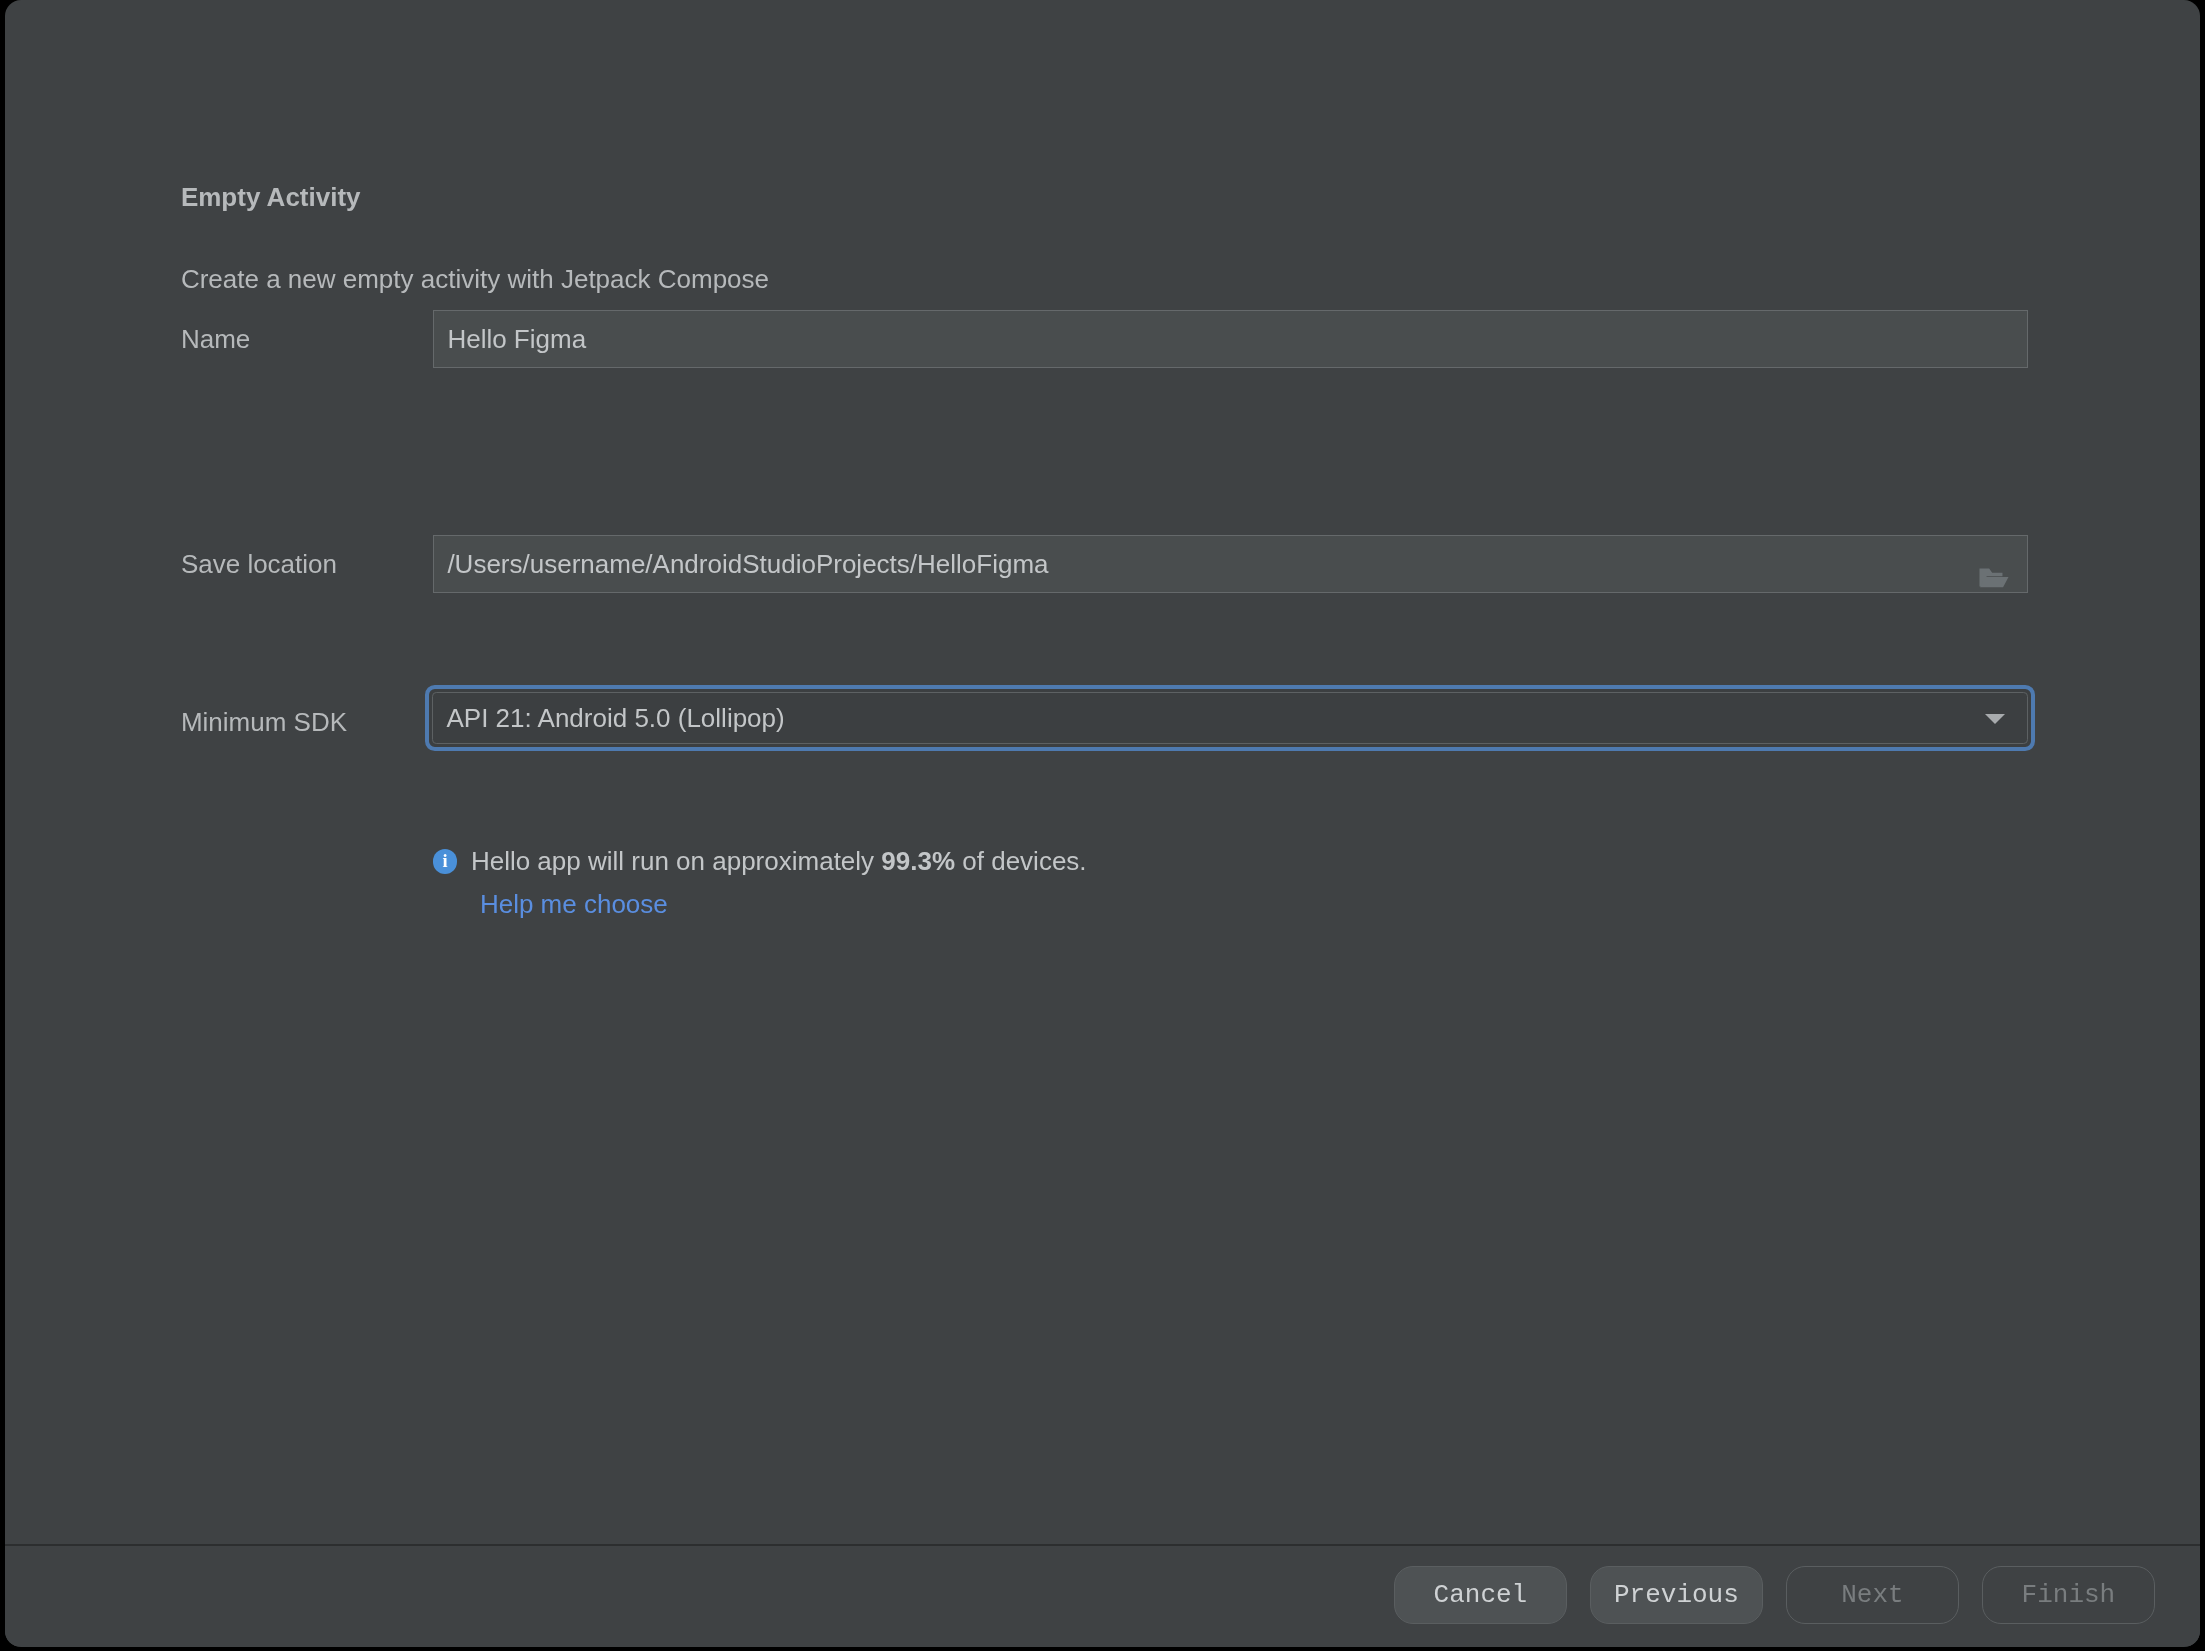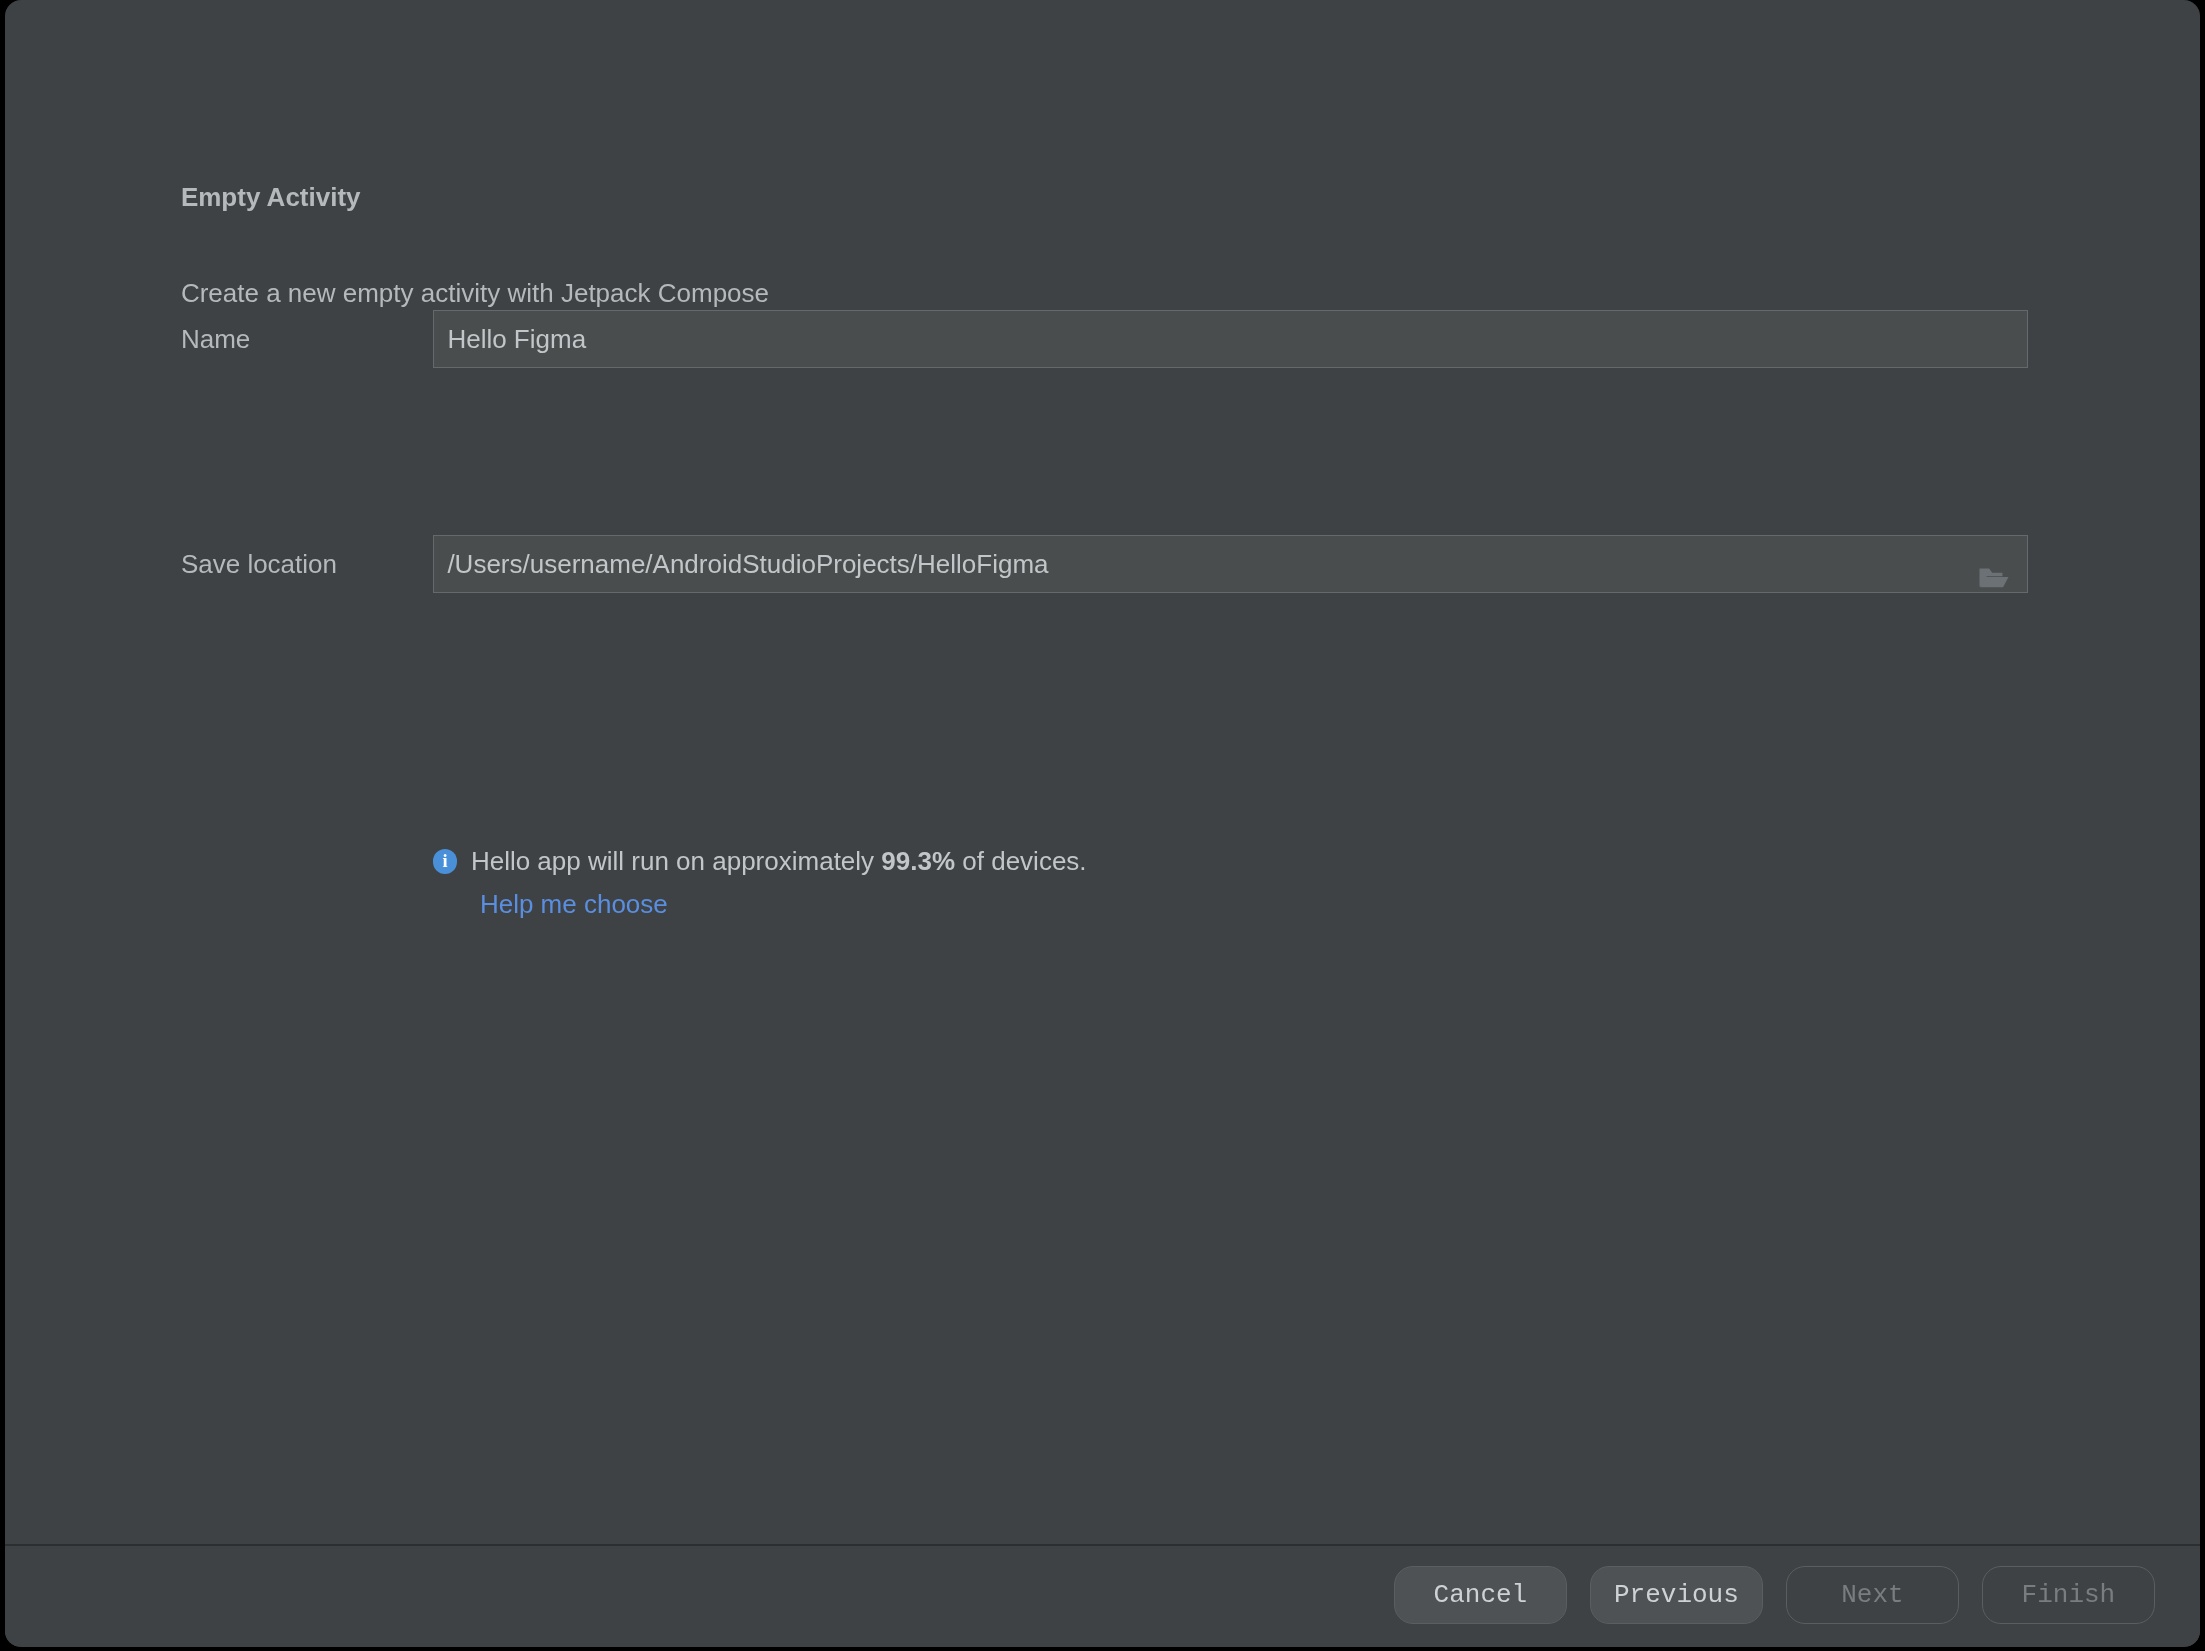--- a/index.html
+++ b/index.html
@@ -79,21 +79,21 @@
     position: absolute;
     left: 176px;
     top: 123px;
     font-size: 26px;
     font-weight: bold;
     color: #b6b9bb;
   }
   #template-subtitle {
     position: absolute;
     left: 176px;
-    top: 219px;
+    top: 205px;
     font-size: 26px;
     color: #b6b9bb;
   }
 
   .form-row {
     position: absolute;
     left: 0;
     width: 100%;
     height: 56px;
   }
@@ -292,20 +292,29 @@
         <span>/Users/username/AndroidStudioProjects/HelloFigma</span>
         <span class="folder-icon">
           <svg width="32" height="23" viewBox="0 0 52 38" xmlns="http://www.w3.org/2000/svg">
             <path d="M2 4 h16 l5 7 h17 v6 H14 L6 34 H2 Z" fill="#6b7174"></path>
             <path d="M12 18 h38 l-9 17 H3 Z" fill="#6b7174"></path>
           </svg>
         </span>
       </div>
     </div>
 
+    <div class="form-row" id="sdk-row" style="top:626px;">
+      <div class="form-label">Minimum SDK</div>
+      <div class="combo-focus">
+        <div class="combo-inner">
+          <span class="combo-text">API 21: Android 5.0 (Lollipop)</span>
+          <span class="combo-arrow"></span>
+        </div>
+      </div>
+    </div>
 
     <div id="info-line">
       <span class="info-icon">i</span>
       <span id="info-text"><span>Hello app will run on approximately </span><b>99.3%</b><span> of devices.</span></span>
     </div>
 
     <div id="help-link">Help me choose</div>
 
   </div>
 

